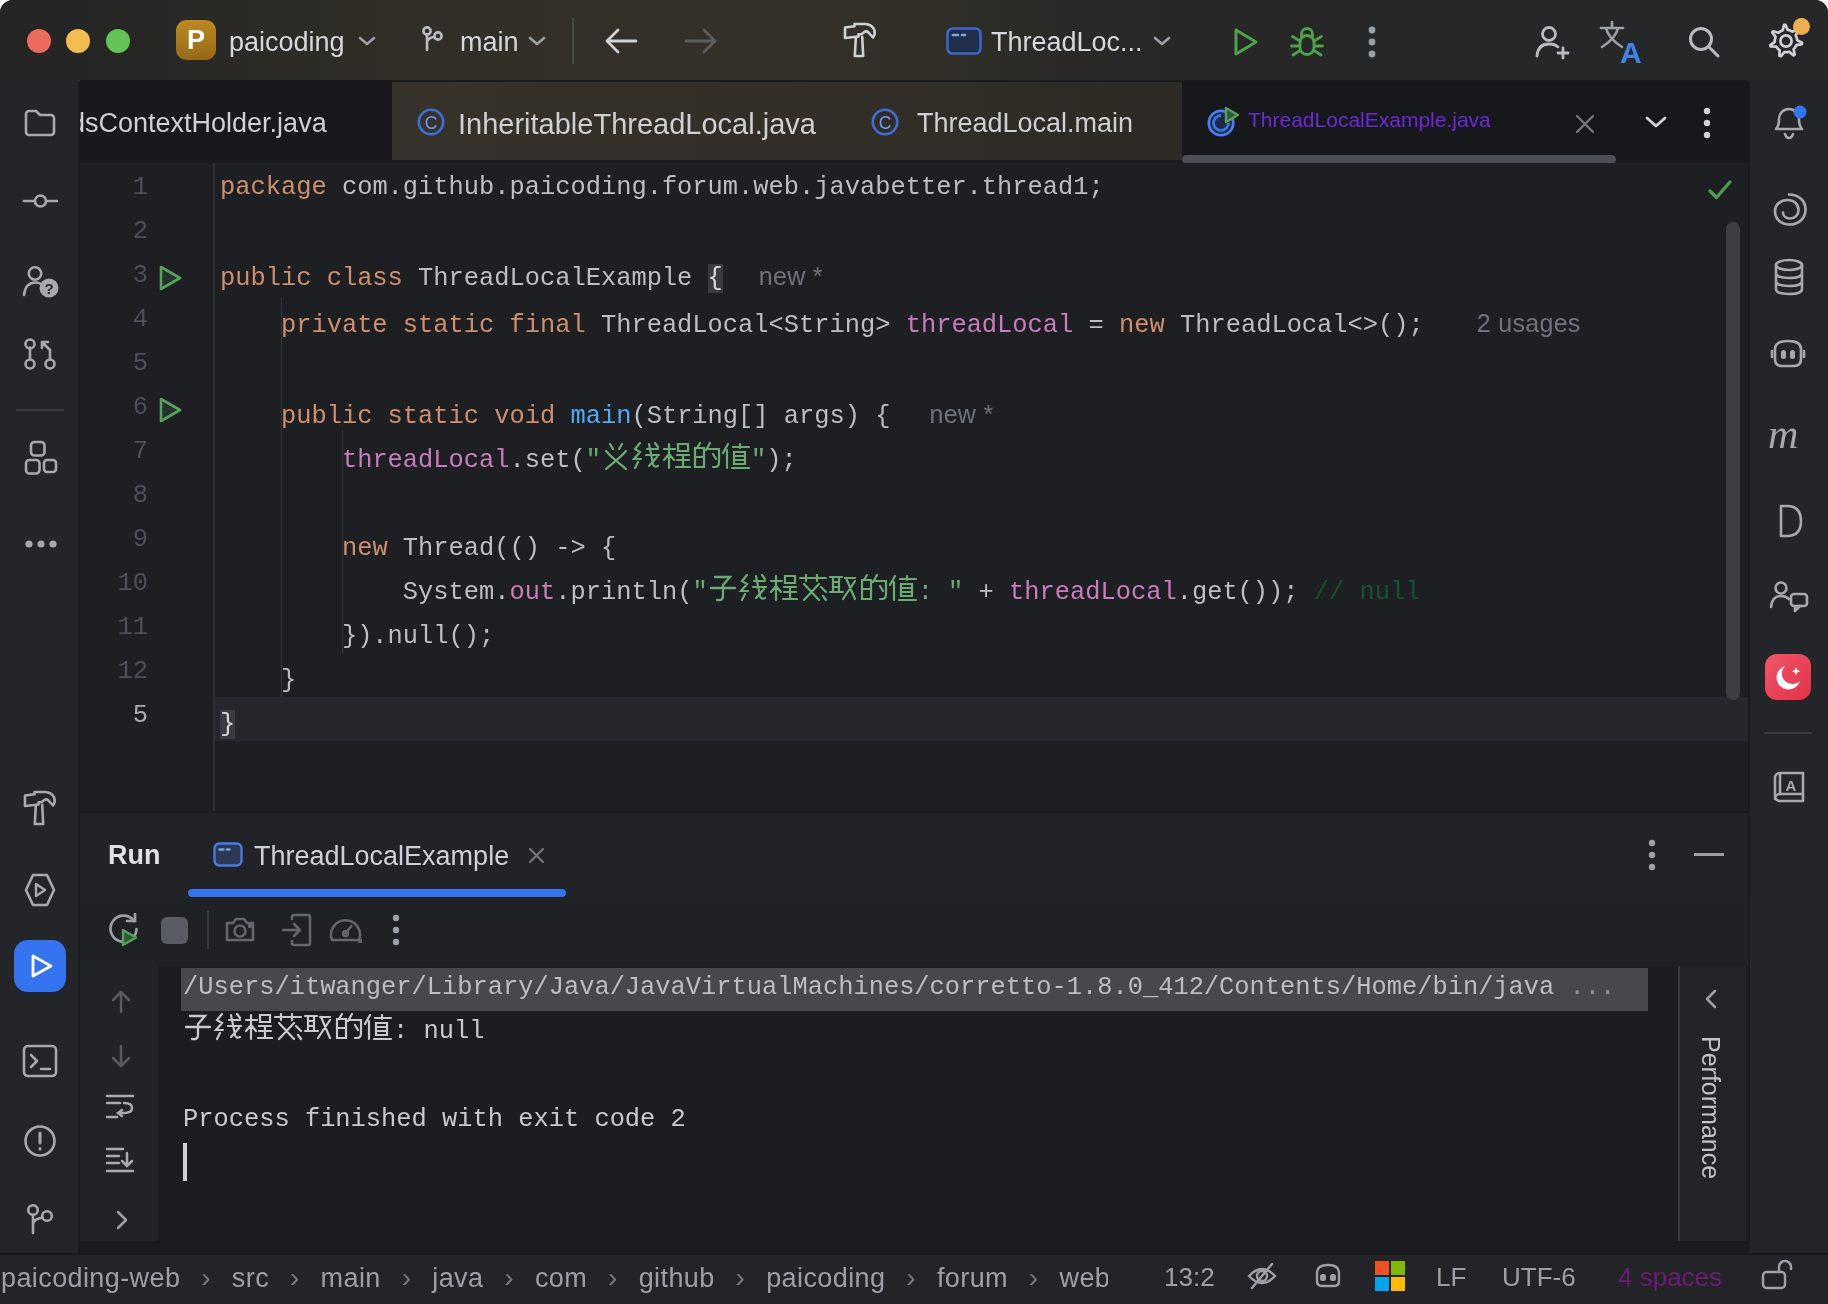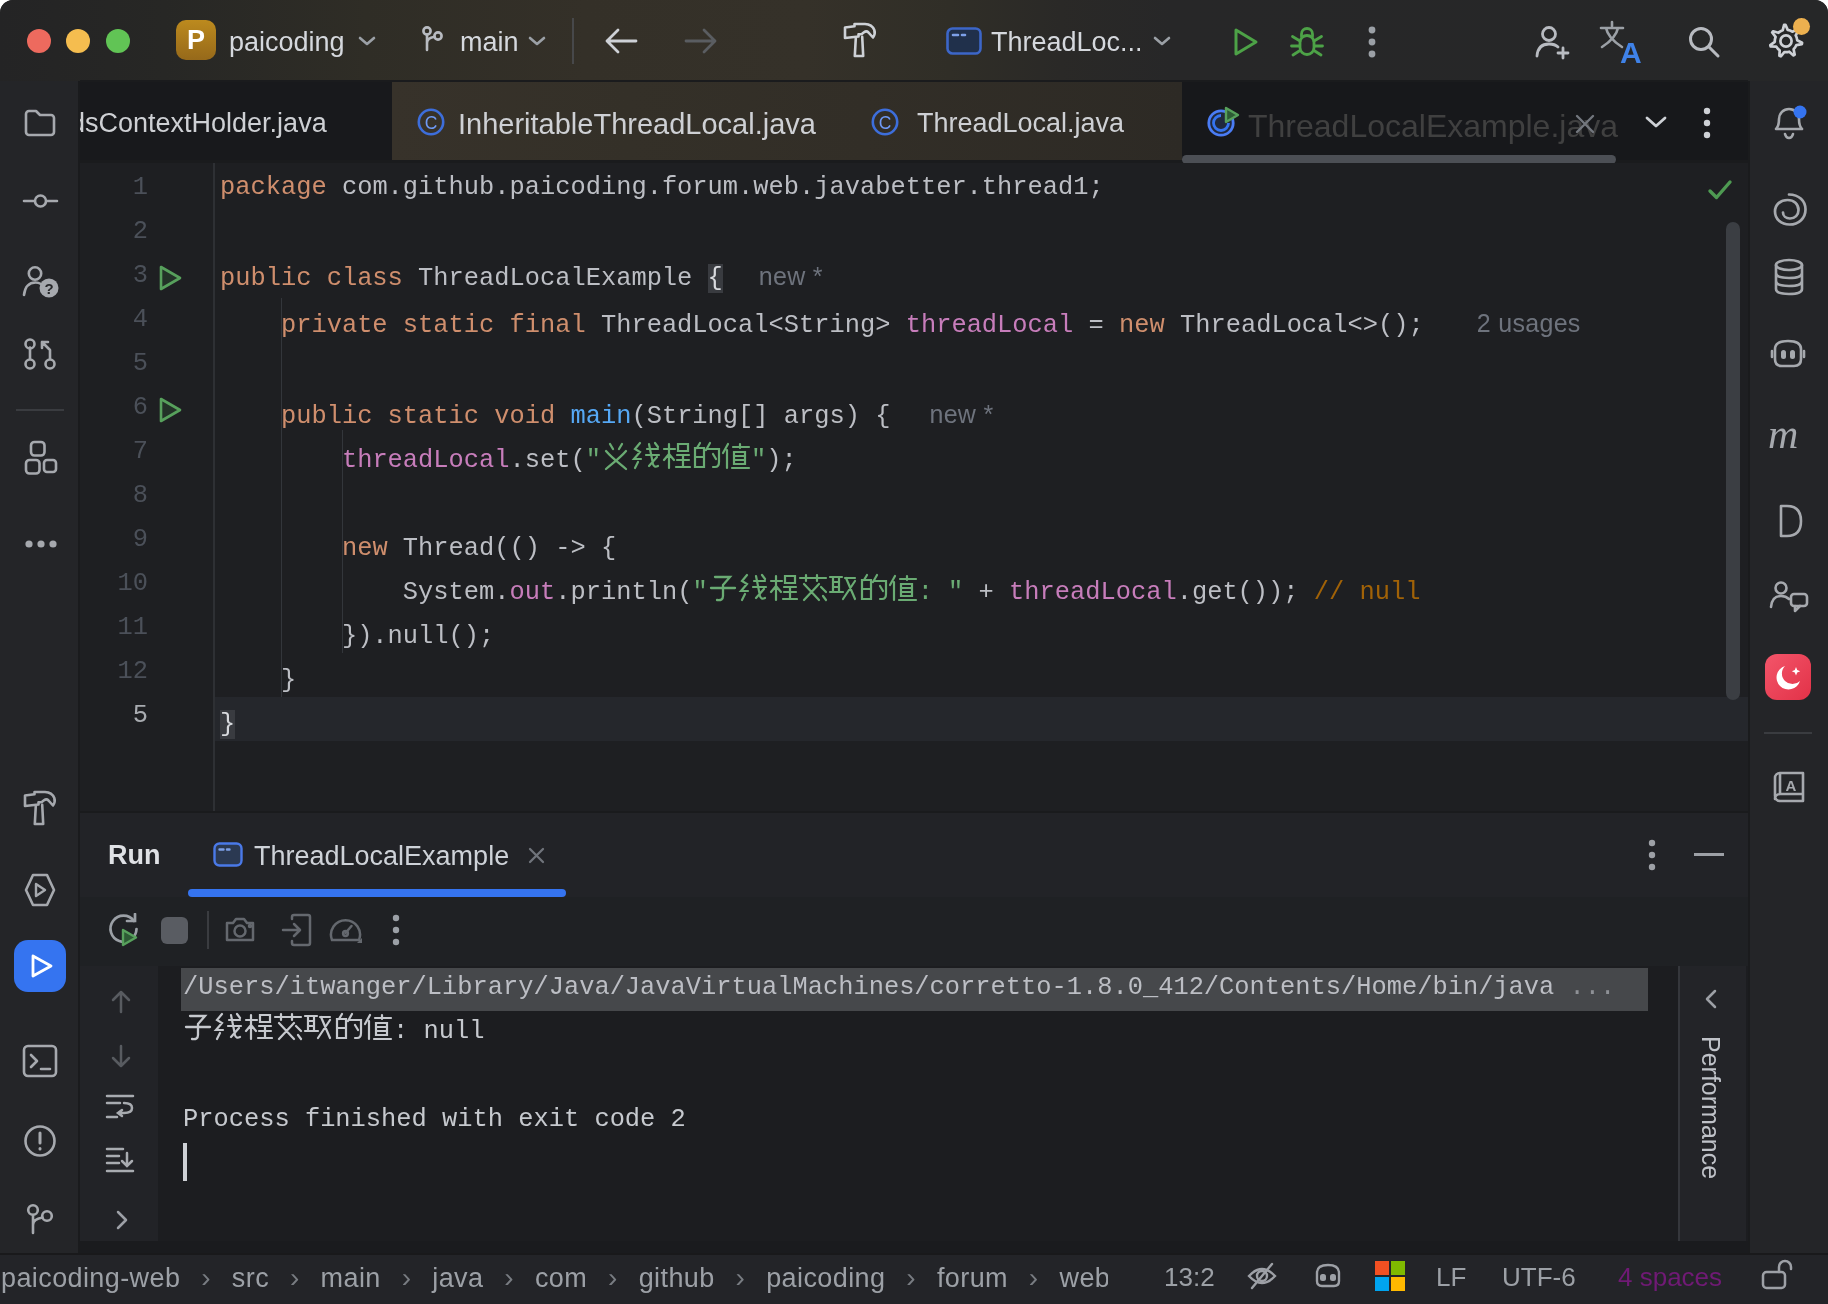--- a/index.html
+++ b/index.html
@@ -6,21 +6,21 @@
 .a{position:absolute}
 .win{position:absolute;left:0;top:0;width:1828px;height:1304px;border-radius:13px;overflow:hidden;background:#1e1f22}
 .mono{font-family:"Liberation Mono",monospace;font-size:25.4px;letter-spacing:0px;white-space:pre}
 svg{display:block}
 .ic{stroke:#a6a9ae;fill:none;stroke-width:2.6;stroke-linecap:round;stroke-linejoin:round}
 .bsep{color:#787c82;padding:0 13px;font-size:28px}
 .kw{color:#cf8e6d}
 .fld{color:#c77dbb;}
 .mtd{color:#56a8f5}
 .str{color:#6aab73}
-.cmt{color:#a16207}
+.cmt{color:#14532d}
 .inlay{color:#6e737d;font-family:"Liberation Sans",sans-serif;font-size:25px;font-style:normal;letter-spacing:0.3px}
 .brace{background:#393b40;color:#d8dade}
 .brace2{background:#393b40;color:#d8dade}
 .cjk{display:inline-block;vertical-align:-4px}
 </style></head>
 <body>
 <div class="win">
 <svg width="0" height="0" style="position:absolute">
       <defs>
 <g id="cjF" fill="none" stroke="currentColor" stroke-width="2.3" stroke-linecap="round">
@@ -145,28 +145,28 @@
 <svg class="a" style="left:417px;top:108px" width="28" height="28" viewBox="0 0 28 28">
     <circle cx="14" cy="14" r="12.2" fill="none" stroke="#3d6edb" stroke-width="2.6"></circle>
     <text x="14" y="20.5" font-size="17.5" fill="#6f9af5" text-anchor="middle" font-family="Liberation Sans">C</text>
   </svg>
 <div class="a" style="left:458px;top:108px;color:#ced0d4;font-size:29px">InheritableThreadLocal.java</div>
 
 <svg class="a" style="left:871px;top:108px" width="28" height="28" viewBox="0 0 28 28">
     <circle cx="14" cy="14" r="12.2" fill="none" stroke="#3d6edb" stroke-width="2.6"></circle>
     <text x="14" y="20.5" font-size="17.5" fill="#6f9af5" text-anchor="middle" font-family="Liberation Sans">C</text>
   </svg>
-<div class="a" style="left:917px;top:108px;color:#ced0d4;font-size:27px">ThreadLocal.java</div>
+<div class="a" style="left:917px;top:108px;color:#ced0d4;font-size:27px">ThreadLocal.main</div>
 
 <svg class="a" style="left:1206px;top:106px" width="36" height="34" viewBox="0 0 36 34">
     <circle cx="15" cy="17" r="12.2" fill="#20293d" stroke="#4a7cf5" stroke-width="2.8"></circle>
     <path d="M15 9.5 a7.5 7.5 0 1 0 7.5 7.5" fill="none" stroke="#3574f0" stroke-width="2.8"></path>
     <path d="M20 2 L32 9 L20 16 Z" fill="#2d5b35" stroke="#57a05c" stroke-width="2.4" stroke-linejoin="round"></path>
   </svg>
-<div class="a" style="left:1248px;top:108px;color:#404040;font-size:32px">ThreadLocalExample.java</div>
+<div class="a" style="left:1248px;top:108px;color:#6d28d9;font-size:21px">ThreadLocalExample.java</div>
 <svg class="a" style="left:1573px;top:112px" width="24" height="24" viewBox="0 0 24 24" stroke="#73777e" stroke-width="2.4" stroke-linecap="round">
     <path d="M4 4 L20 20 M20 4 L4 20"></path>
   </svg>
 <svg class="a ic" style="left:1643px;top:113px" width="26" height="18" viewBox="0 0 26 18">
     <path d="M4 5 L13 13 L22 5" stroke="#ced1d6" stroke-width="2.8"></path>
   </svg>
 <svg class="a" style="left:1703px;top:106px" width="8" height="34" viewBox="0 0 8 34">
     <circle cx="4" cy="5" r="3.2" fill="#ced1d6"></circle>
     <circle cx="4" cy="17" r="3.2" fill="#ced1d6"></circle>
     <circle cx="4" cy="29" r="3.2" fill="#ced1d6"></circle>

